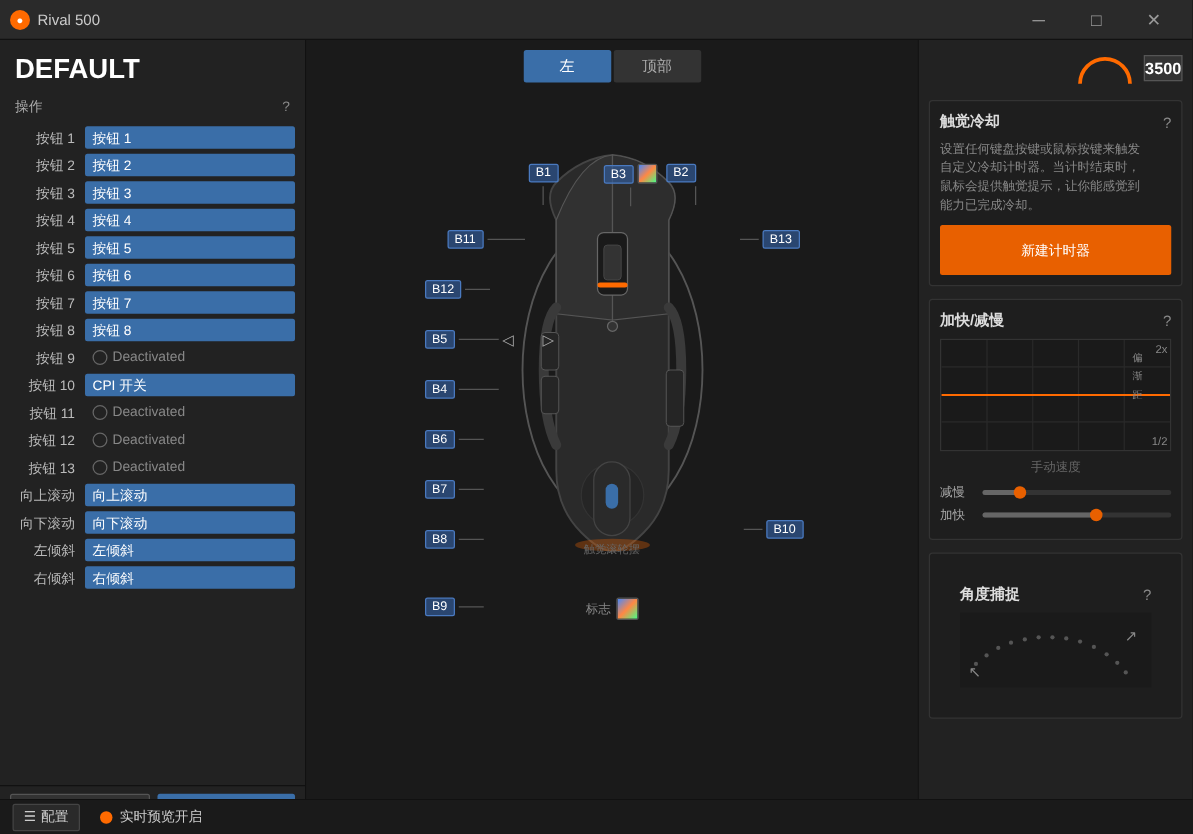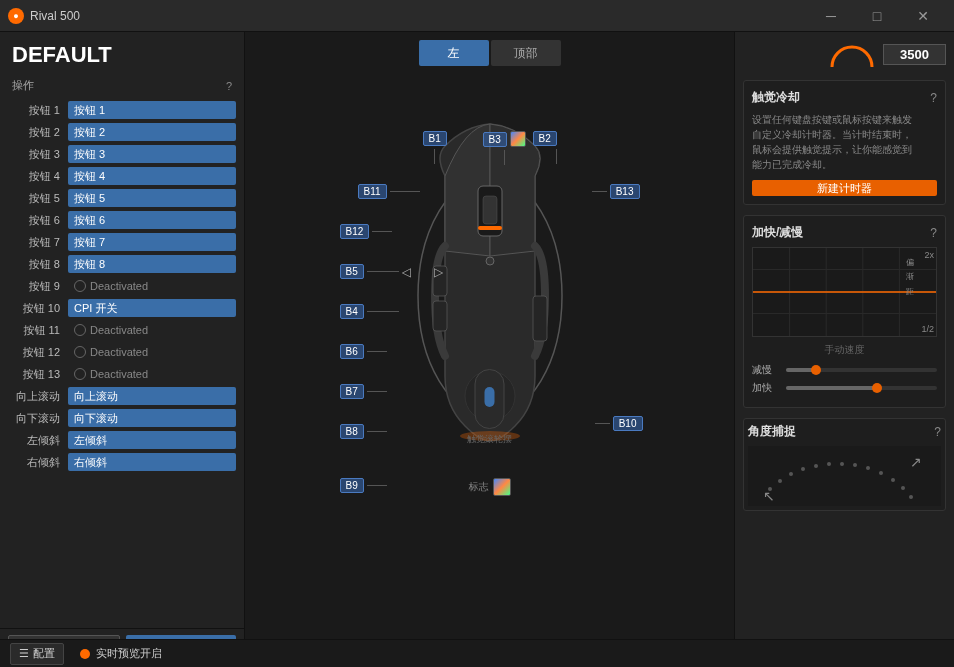--- a/index.html
+++ b/index.html
@@ -228,21 +228,21 @@
       display: flex;
       flex-direction: column;
       border-left: 1px solid #111;
       overflow-y: auto;
       padding: 8px;
       gap: 10px;
     }
     .dpi-value-box {
       background: #333;
       border: 1px solid #555;
-      padding: 2px 16px;
+      padding: 2px 0;
       font-size: 13px;
       color: #fff;
       font-weight: bold;
     }
 
     
     .section-box {
       background: #1e1e1e;
       border: 1px solid #333;
       border-radius: 3px;
@@ -260,21 +260,21 @@
       font-weight: bold;
     }
     .section-desc {
       font-size: 10px;
       color: #888;
       line-height: 1.5;
       margin-bottom: 8px;
     }
     .orange-btn {
       width: 100%;
-      height: 16px;
+      height: 40px;
       background: #e86000;
       border: none;
       color: #fff;
       font-size: 11px;
       cursor: pointer;
       border-radius: 2px;
       display: flex;
       align-items: center;
       justify-content: center;
       font-family: 'Microsoft YaHei', Arial, sans-serif;
@@ -335,21 +335,21 @@
       position: absolute;
       top: -3px;
       transform: translateX(-50%);
     }
 
     
     .angle-box {
       background: #1e1e1e;
       border: 1px solid #333;
       border-radius: 3px;
-      padding: 4px;
+      padding: 24px;
     }
     .angle-display {
       width: 100%;
       height: 60px;
       background: #1a1a1a;
       position: relative;
       display: flex;
       align-items: center;
       justify-content: center;
     }

